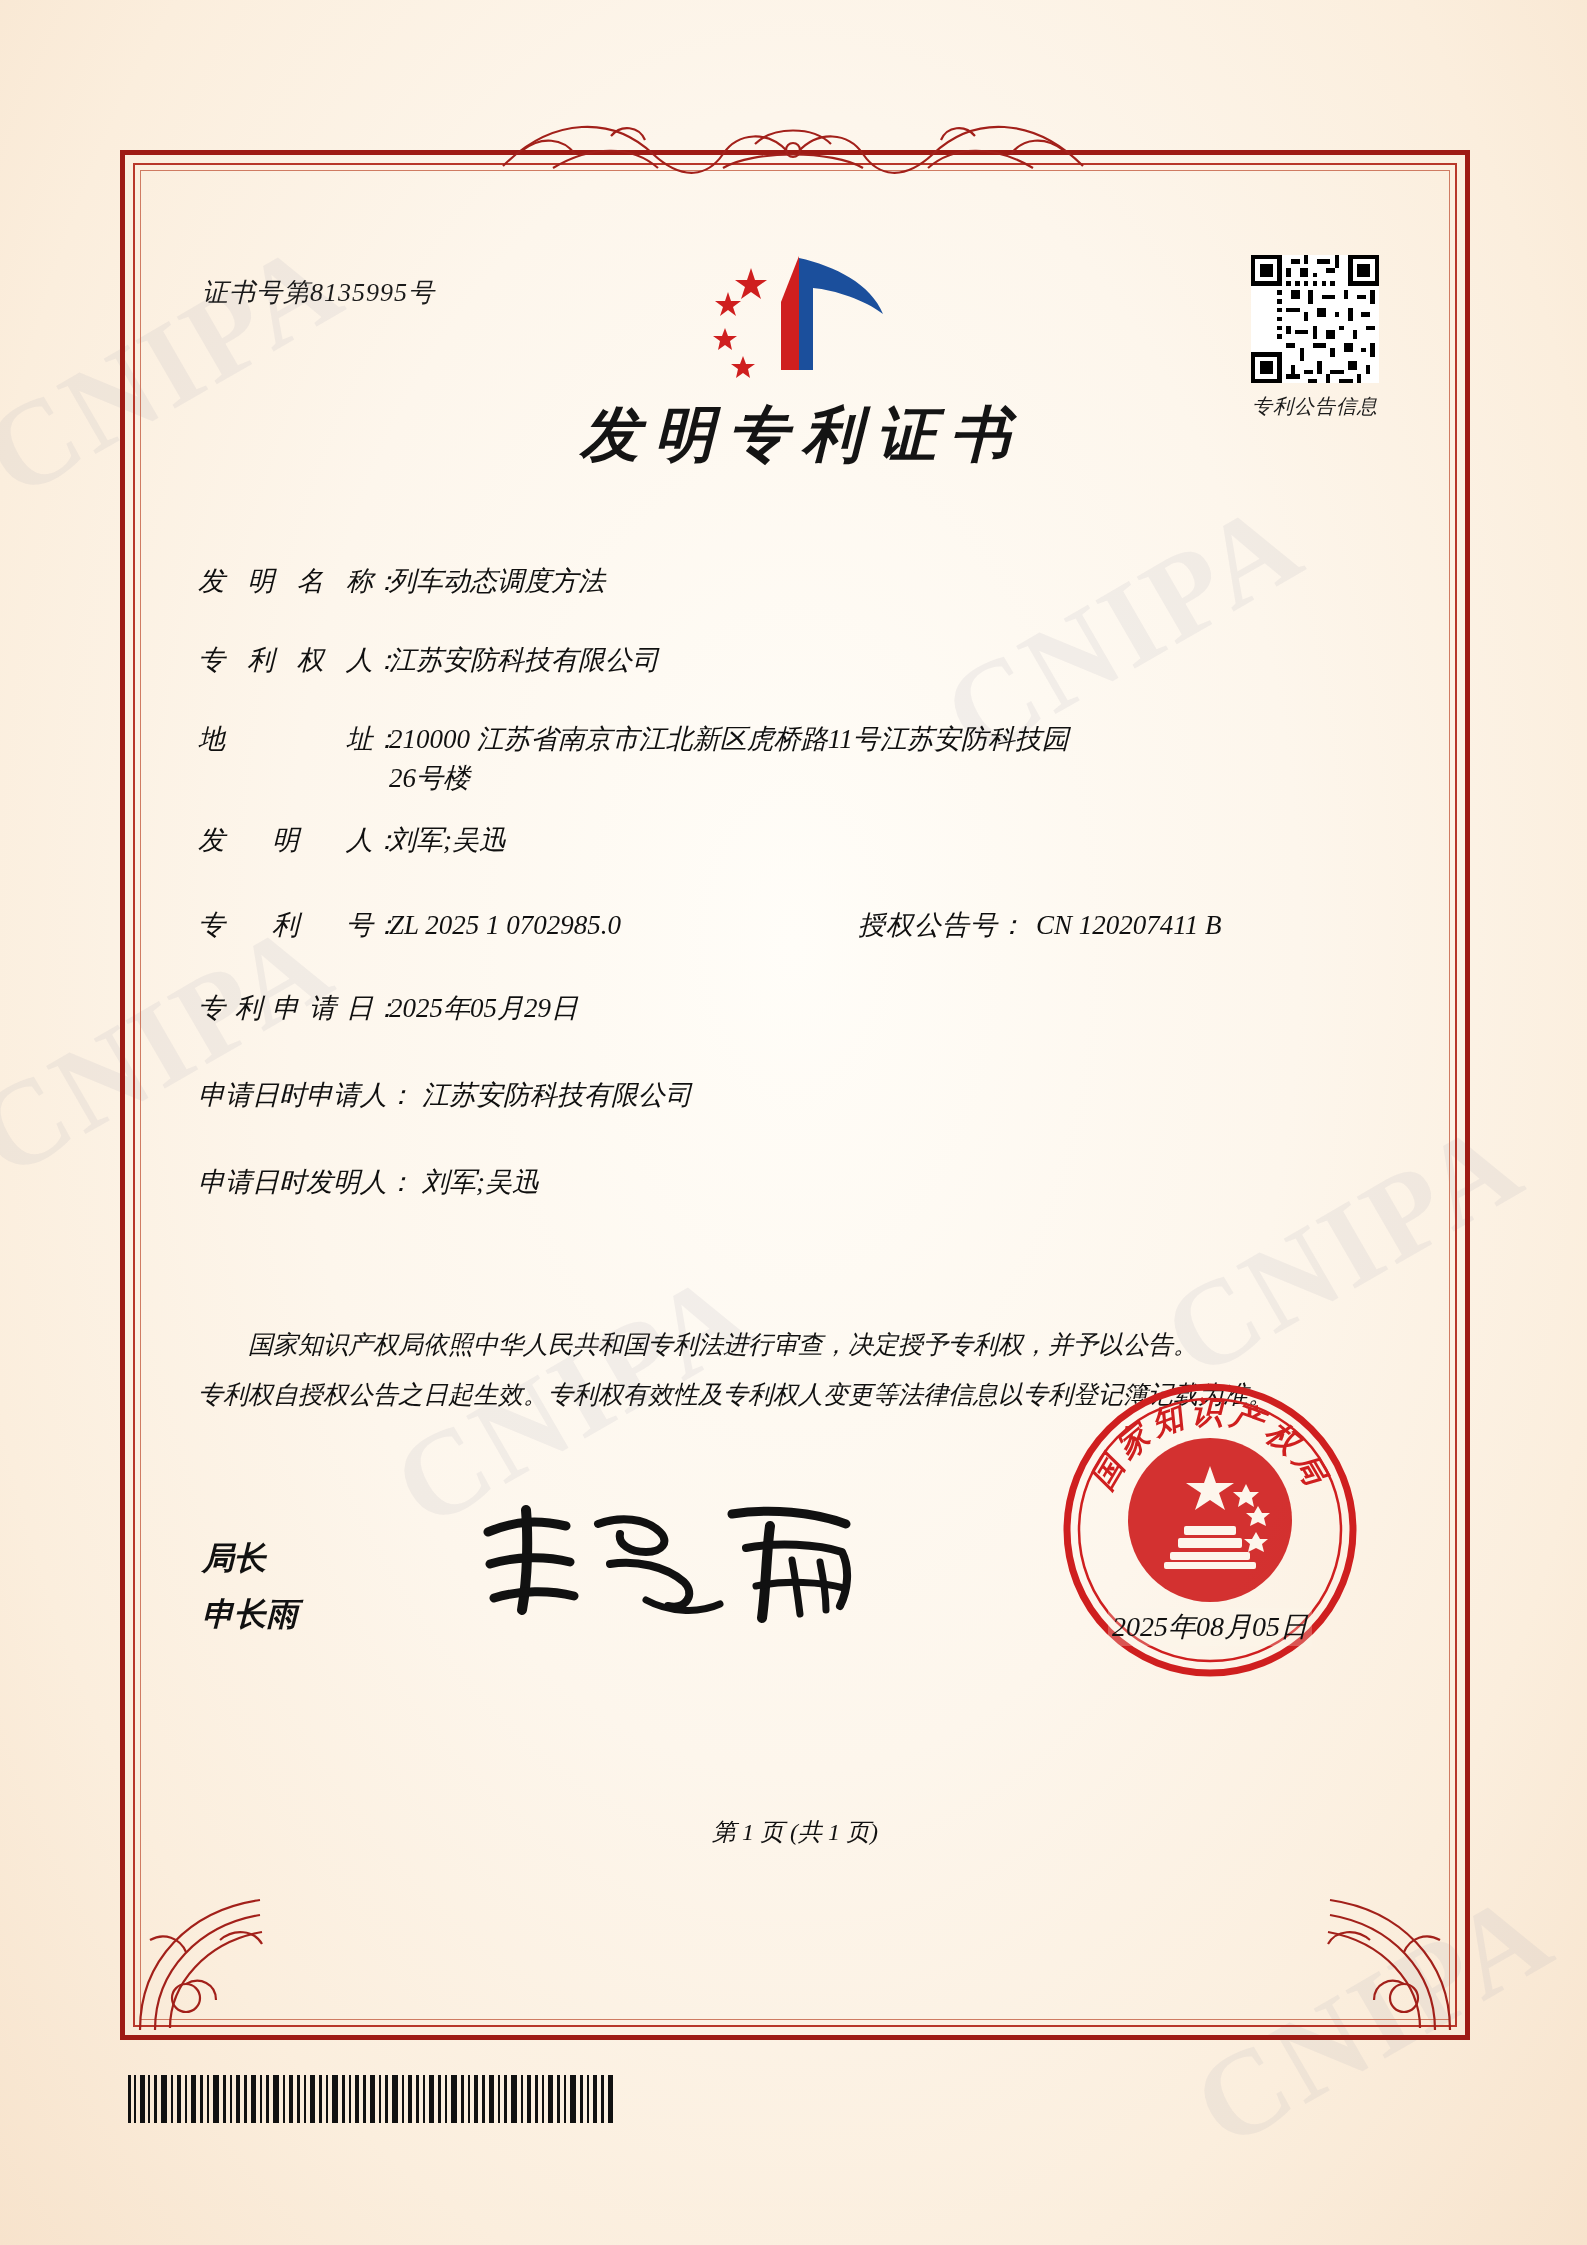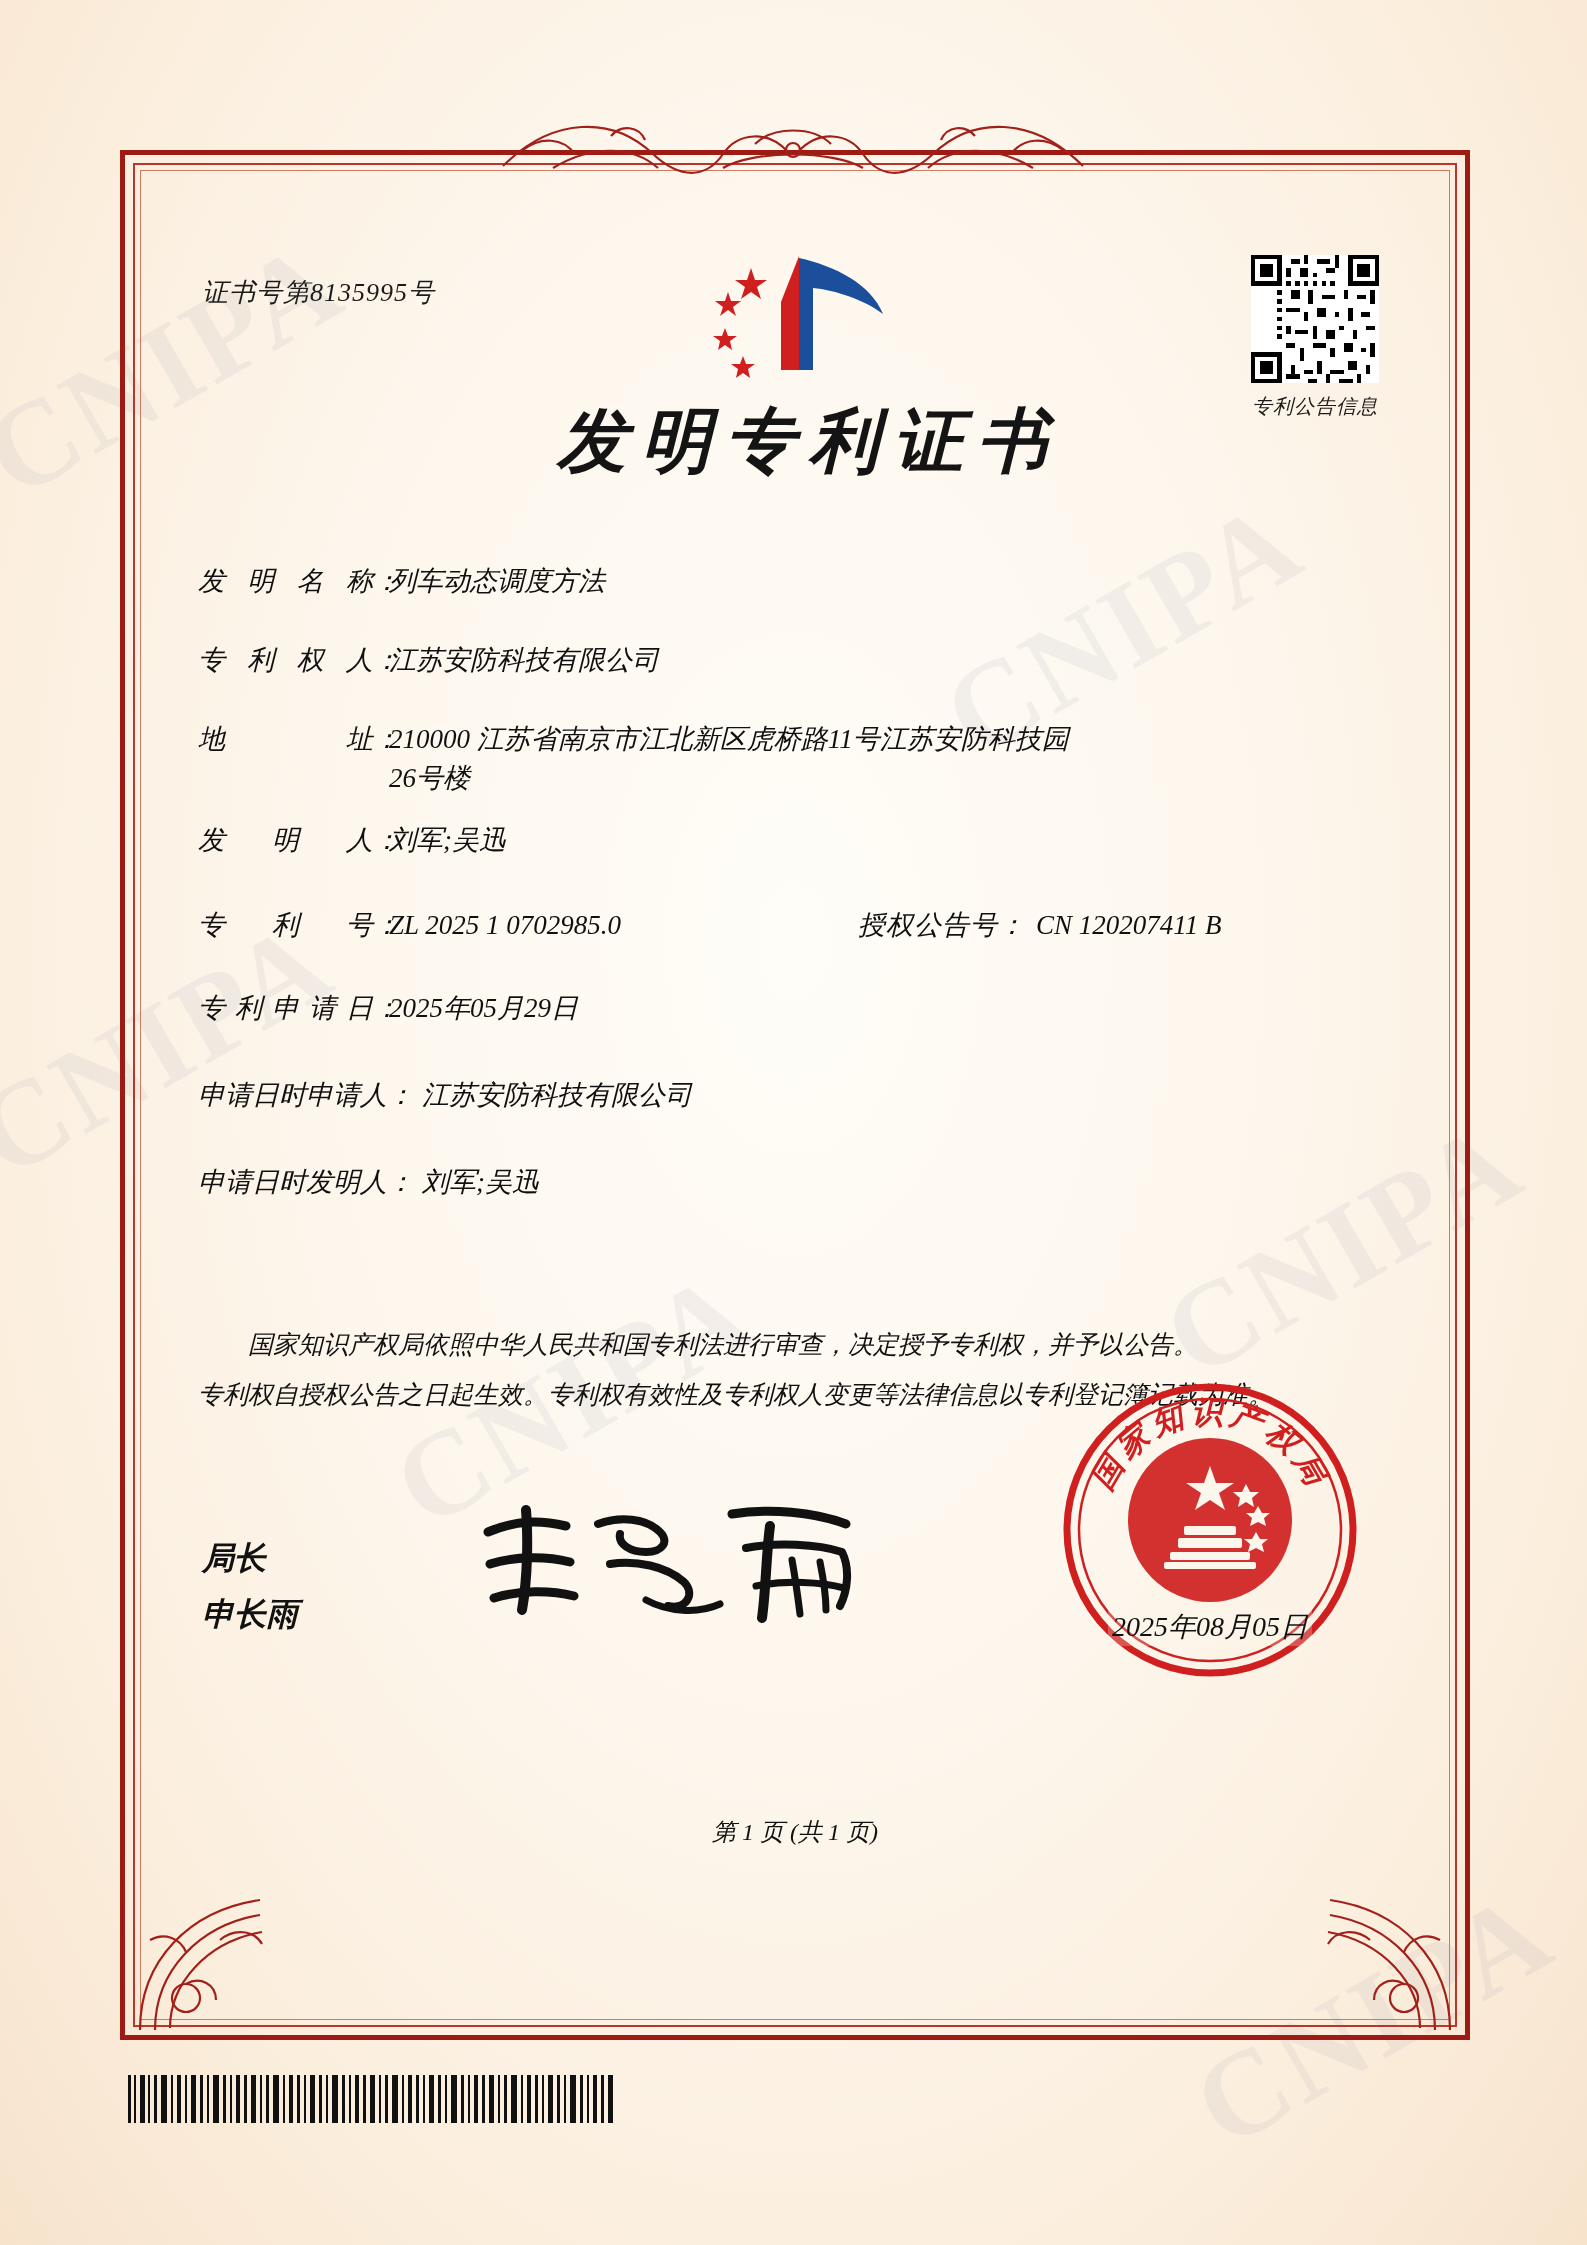--- a/index.html
+++ b/index.html
@@ -113,25 +113,25 @@
   }
   .qr-label {
     margin-top: 10px;
     font-size: 20px;
     color: #1b1b1b;
     letter-spacing: 1px;
   }
 
   .main-title {
     position: absolute;
-    left: 7px;
+    left: 0;
     top: 195px;
     width: 100%;
     text-align: center;
-    font-size: 70px;
+    font-size: 60px;
     font-weight: 700;
     letter-spacing: 14px;
     color: #141414;
     text-indent: 14px;
     font-family: "DejaVu Serif", "Liberation Serif", serif;
   }
 
   
   .fields {
     position: absolute;

